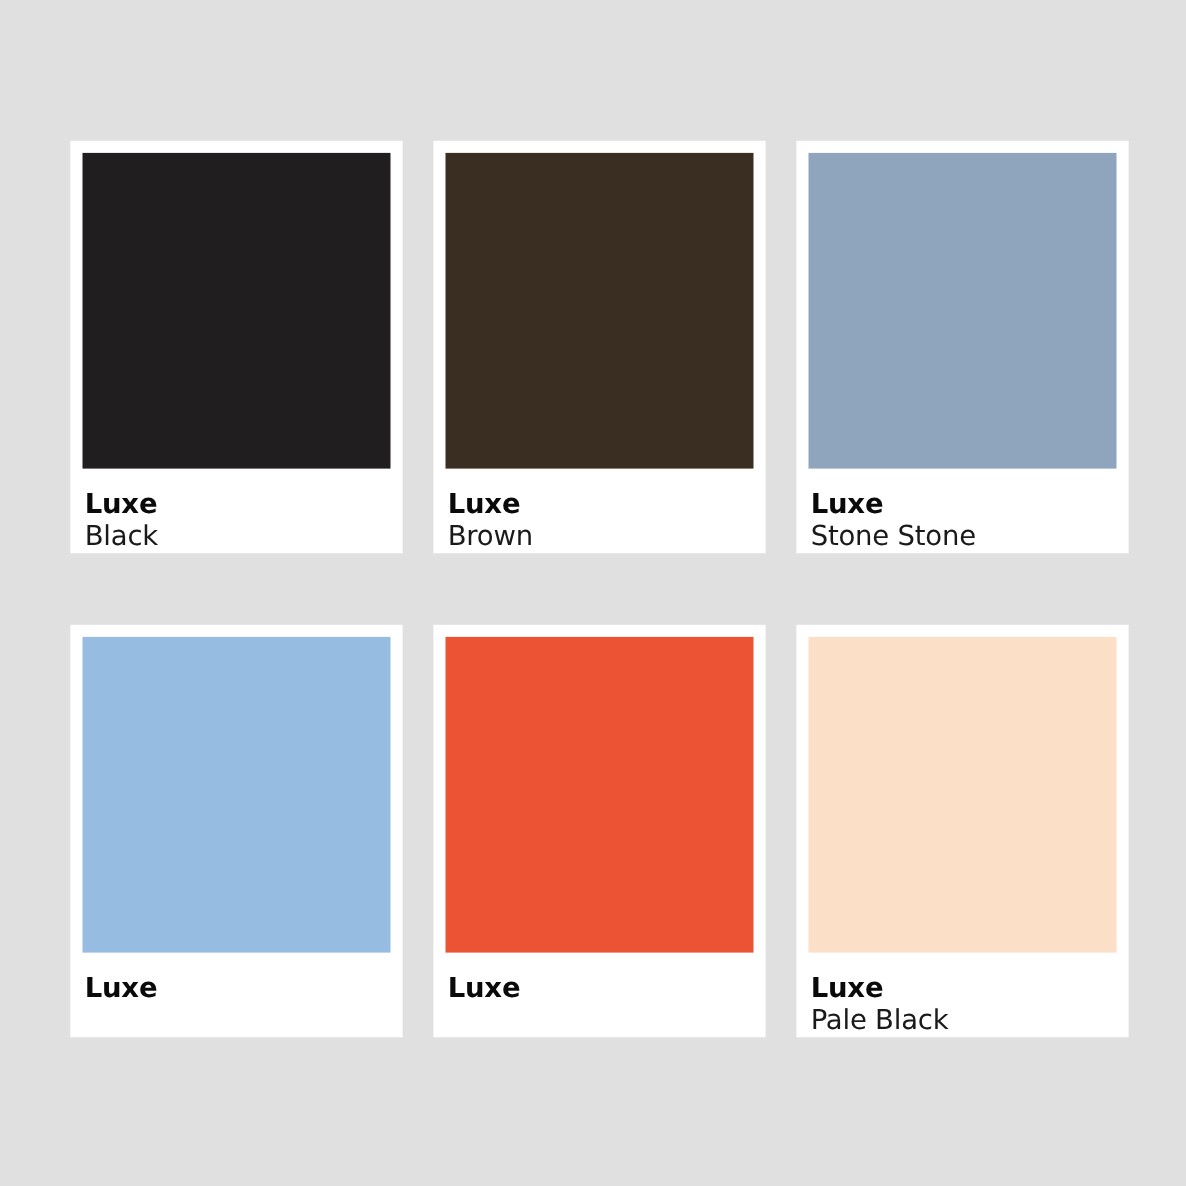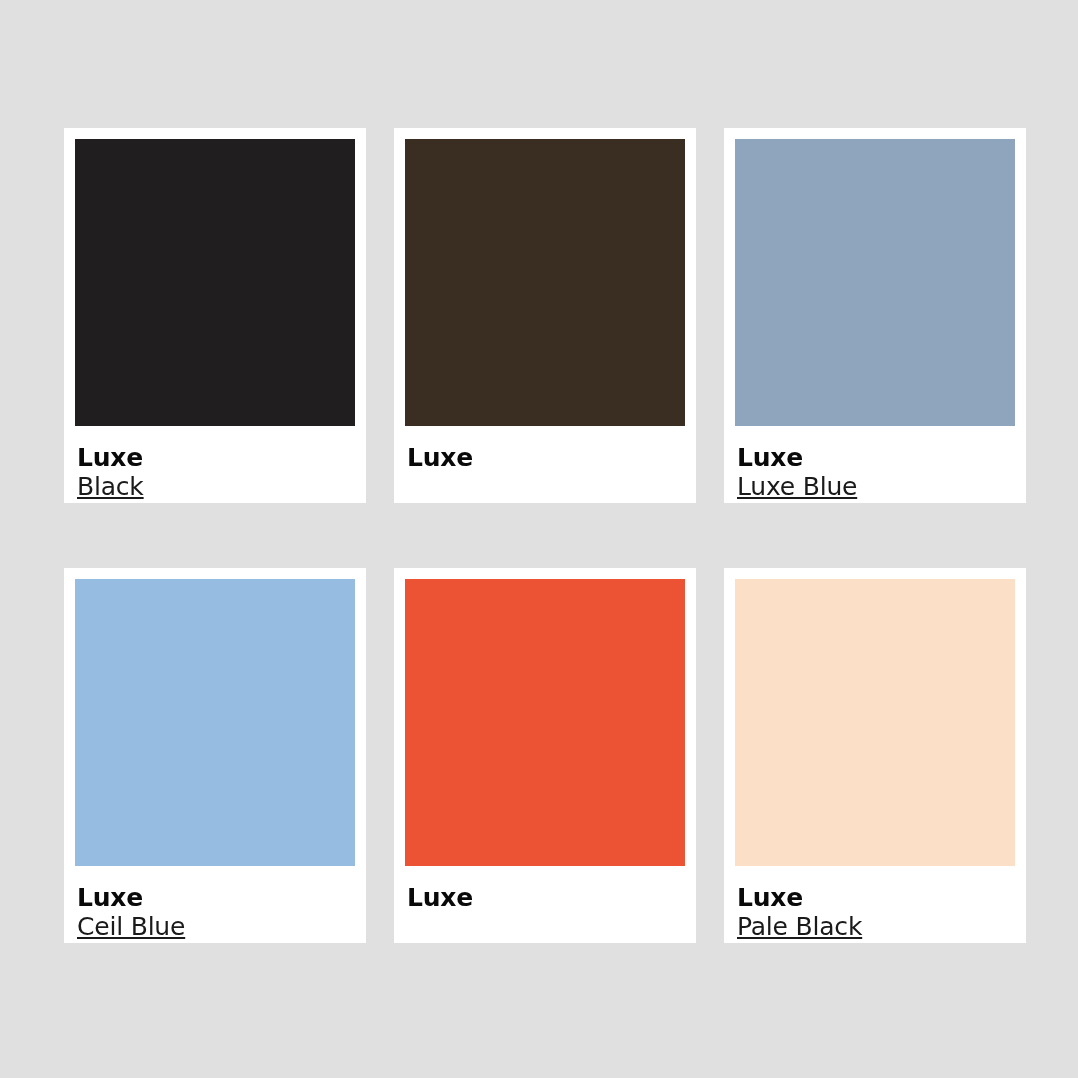--- a/index.html
+++ b/index.html
@@ -63,57 +63,56 @@
     letter-spacing: -0.2px;
   }
 
   .color-name {
     font-family: "DejaVu Sans", sans-serif;
     font-weight: normal;
     font-size: 25px;
     line-height: 30px;
     color: #1a1a1a;
     letter-spacing: -0.2px;
-    text-decoration: underline;
   }
 </style>
 </head>
 <body style="background: rgb(224, 224, 224);">
 
 <div id="palette-board">
   <div class="swatch-grid">
 
     <div class="swatch-card">
       <div class="swatch-chip" style="background:#201e1e;"></div>
       <div class="swatch-caption">
         <div class="brand-name">Luxe</div>
         <div class="color-name">Black</div>
       </div>
     </div>
 
     <div class="swatch-card">
       <div class="swatch-chip" style="background:#3a2e22;"></div>
       <div class="swatch-caption">
         <div class="brand-name">Luxe</div>
+        <div class="color-name">Brown</div>
       </div>
     </div>
 
     <div class="swatch-card">
       <div class="swatch-chip" style="background:#8fa5bd;"></div>
       <div class="swatch-caption">
         <div class="brand-name">Luxe</div>
-        <div class="color-name">Luxe Blue</div>
+        <div class="color-name">Stone Stone</div>
       </div>
     </div>
 
     <div class="swatch-card">
       <div class="swatch-chip" style="background:#96bce2;"></div>
       <div class="swatch-caption">
         <div class="brand-name">Luxe</div>
-        <div class="color-name">Ceil Blue</div>
       </div>
     </div>
 
     <div class="swatch-card">
       <div class="swatch-chip" style="background:#ec5334;"></div>
       <div class="swatch-caption">
         <div class="brand-name">Luxe</div>
       </div>
     </div>
 

